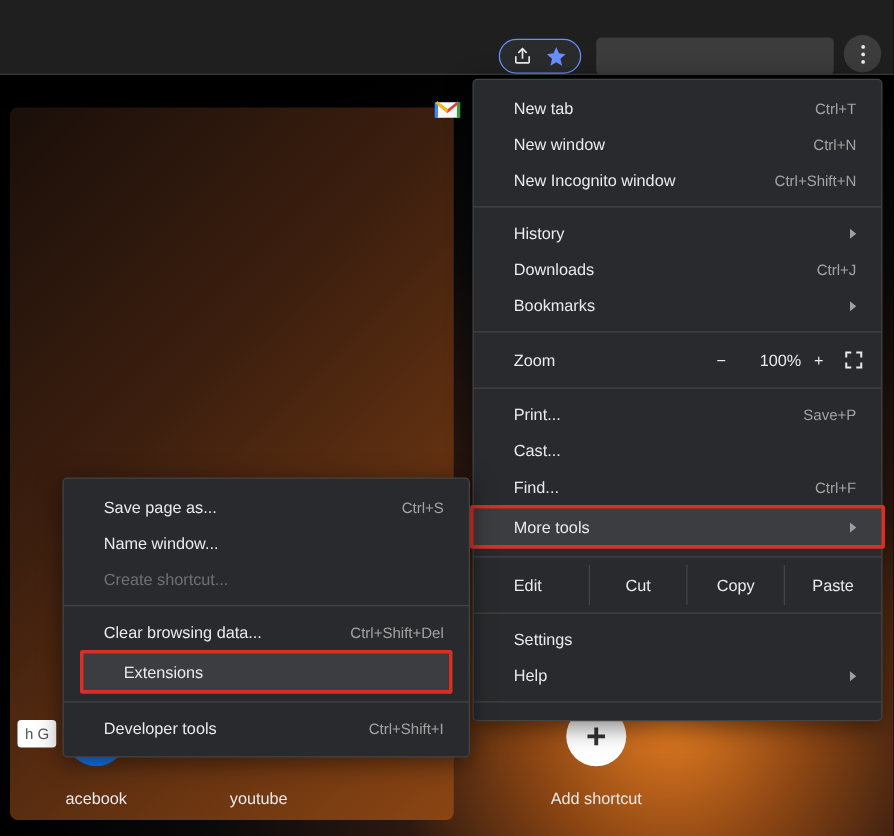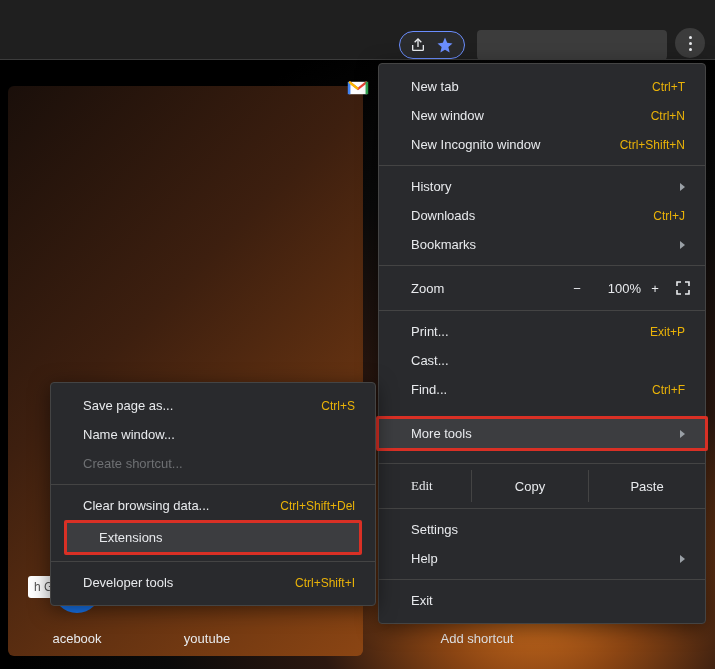--- a/index.html
+++ b/index.html
@@ -78,21 +78,21 @@
     top: 315px;
     left: 80px;
     font-size: 92px;
     font-weight: 500;
     color: #fff;
     letter-spacing: -3px;
   }
   .hg-chip {
     position: absolute;
     top: 490px;
-    left: 20px;
+    left: 6px;
     background: #fff;
     color: #555;
     font-size: 12px;
     padding: 4px 6px;
     border-radius: 3px;
   }
 
   .shortcuts {
     position: absolute;
     top: 565px;
@@ -143,21 +143,21 @@
   }
   .menu-item {
     display: flex;
     align-items: center;
     justify-content: space-between;
     height: 29px;
     padding: 0 20px 0 32px;
     color: #e8eaed;
   }
   .menu-item.first-gap { margin-top: 8px; text-align: center; }
-  .menu-shortcut { color: #eab308; font-size: 12px; }
+  .menu-shortcut { color: #a3a3a3; font-size: 12px; }
   .menu-sep { margin: 6px 0; border: none; border-top: 1px solid #444; }
   .caret {
     width: 0; height: 0;
     border-left: 5px solid #9aa0a6;
     border-top: 4px solid transparent;
     border-bottom: 4px solid transparent;
   }
   .zoom-row {
     display: flex;
     align-items: center;
@@ -170,34 +170,34 @@
   .fullscreen-ico {
     width: 16px; height: 16px;
     margin-left: 6px;
   }
   .edit-row {
     display: flex;
     height: 32px;
     padding-left: 32px;
     align-items: center;
   }
-  .edit-label { width: 60px; font-family: Liberation Serif, serif; }
+  .edit-label { width: 60px; }
   .edit-btn {
     flex: 1;
     height: 32px;
     display: flex;
     align-items: center;
     justify-content: center;
     border-left: 1px solid #444;
   }
 
   .highlight-red {
     border: 3px solid #d93025;
     border-radius: 2px;
-    margin: 12px -3px;
+    margin: 0 -3px;
   }
   .more-tools-hover { background: #3c3d40; }
 
   
   .submenu {
     position: absolute;
     top: 382px;
     left: 50px;
     width: 326px;
     background: #292a2d;
@@ -304,53 +304,51 @@
     <span class="zoom-ctrl">−</span>
     <span class="zoom-pct">100%</span>
     <span class="zoom-ctrl">+</span>
     <svg class="fullscreen-ico" viewBox="0 0 16 16" fill="none" stroke="#e8eaed" stroke-width="1.6">
         <path d="M2 6V2h4M14 6V2h-4M2 10v4h4M14 10v4h-4"></path>
       </svg>
   </div>
   <hr class="menu-sep">
   <div class="menu-item">
     <span>Print...</span>
-    <span class="menu-shortcut">Exit+P</span>
+    <span class="menu-shortcut">Save+P</span>
   </div>
   <div class="menu-item">
     <span>Cast...</span>
   </div>
   <div class="menu-item">
     <span>Find...</span>
     <span class="menu-shortcut">Ctrl+F</span>
   </div>
   <div class="highlight-red">
     <div class="menu-item more-tools-hover">
       <span>More tools</span>
       <span class="caret"></span>
     </div>
   </div>
   <hr class="menu-sep">
   <div class="edit-row">
     <span class="edit-label">Edit</span>
+    <div class="edit-btn">Cut</div>
     <div class="edit-btn">Copy</div>
     <div class="edit-btn">Paste</div>
   </div>
   <hr class="menu-sep">
   <div class="menu-item">
     <span>Settings</span>
   </div>
   <div class="menu-item">
     <span>Help</span>
     <span class="caret"></span>
   </div>
   <hr class="menu-sep">
-  <div class="menu-item">
-    <span>Exit</span>
-  </div>
 </div>
 
 <div class="submenu">
   <div class="menu-item">
     <span>Save page as...</span>
     <span class="menu-shortcut">Ctrl+S</span>
   </div>
   <div class="menu-item">
     <span>Name window...</span>
   </div>

